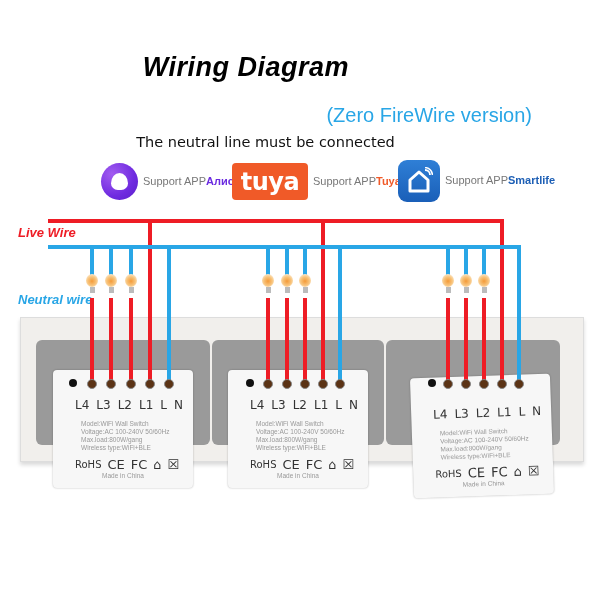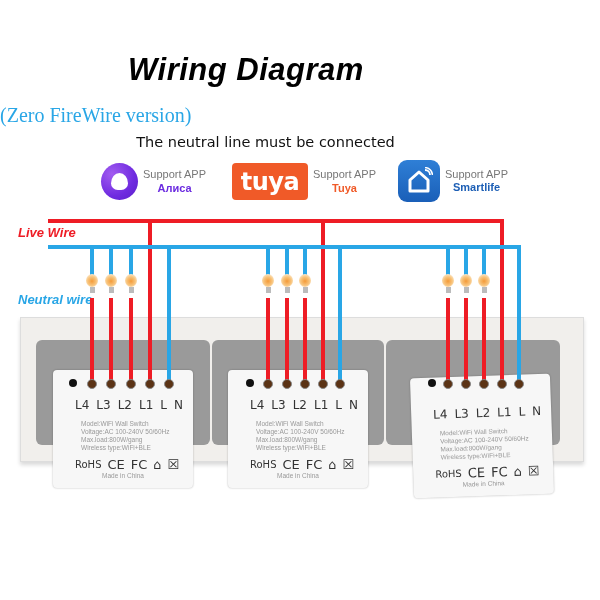--- a/index.html
+++ b/index.html
@@ -1,22 +1,22 @@
 <!DOCTYPE html>
 <html><head>
 <meta charset="utf-8">
 <style>
   html,body{margin:0;padding:0;background:#fff;}
   body{width:600px;height:600px;position:relative;overflow:hidden;font-family:"Liberation Sans",sans-serif;}
   .abs{position:absolute;}
-  .title{left:0;width:492px;top:52px;text-align:center;font-weight:bold;font-style:italic;font-size:31px;color:#000;letter-spacing:0.5px;}
-  .subtitle{left:0;width:532px;top:104px;text-align:left;font-family:Liberation Serif, serif;font-size:20px;color:#29a6e6;}
+  .title{left:0;width:492px;top:52px;text-align:center;font-weight:bold;font-style:italic;font-size:27px;color:#000;letter-spacing:0.5px;}
+  .subtitle{left:0;width:532px;top:104px;text-align:right;font-family:Liberation Sans, sans-serif;font-size:20px;color:#29a6e6;}
   .note{left:0;width:531px;top:134px;text-align:center;font-family:"DejaVu Sans",sans-serif;font-size:14.5px;color:#111;}
   .app{display:flex;align-items:center;gap:5px;}
-  .app .txt{display:flex;flex-direction:column;align-items:center;line-height:1.2;}
+  .app .txt{display:flex;flex-direction:row;align-items:center;line-height:1.2;}
   .app .sup{font-size:11px;color:#777;}
   .app .nm{font-size:11px;font-weight:bold;}
   .alice-ic{width:37px;height:37px;border-radius:50%;background:radial-gradient(circle at 30% 30%,#a25cf0,#6f2be0 60%,#5a1fc8);position:relative;}
   .alice-ic:after{content:"";position:absolute;left:10px;top:10px;width:17px;height:17px;background:#fff;border-radius:50% 50% 40% 40% / 60% 60% 40% 40%;}
   .tuya-ic{width:76px;height:37px;background:#f05a28;border-radius:4px;color:#fff;font-weight:bold;font-size:24px;display:flex;align-items:center;justify-content:center;font-family:"DejaVu Sans",sans-serif;letter-spacing:-0.5px;}
   .sl-ic{width:42px;height:42px;border-radius:9px;background:linear-gradient(180deg,#2f7fd6,#1a5fb8);display:flex;align-items:center;justify-content:center;}
   .lbl{font-weight:bold;font-style:italic;font-size:13px;}
   .plate{left:20px;top:317px;width:562px;height:143px;background:#f1efec;border:1px solid #ddd;box-shadow:0 3px 4px rgba(0,0,0,0.15);}
   .frame{background:#9a9a9a;border-radius:6px;}
   .module{background:#f7f7f7;border-radius:4px;box-shadow:0 0 2px rgba(0,0,0,0.3);}

